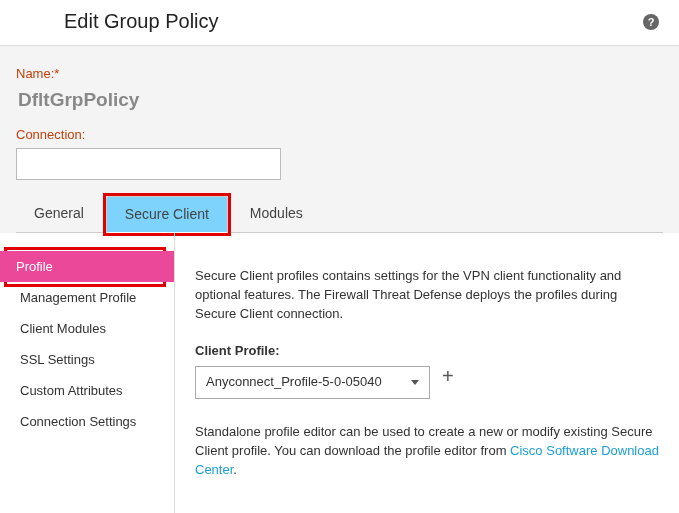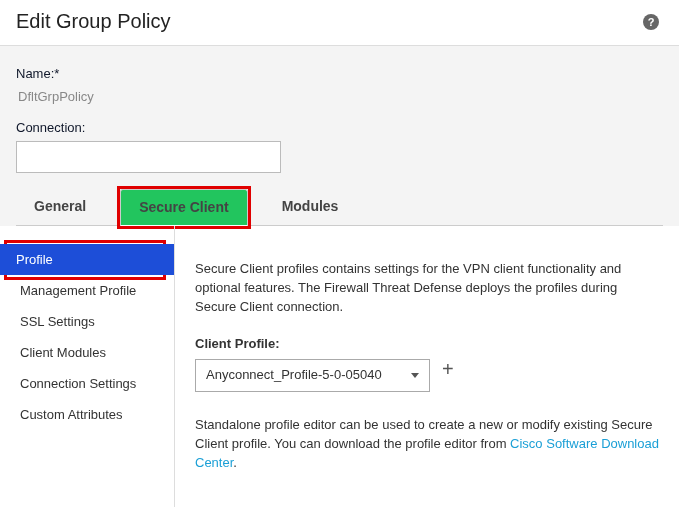--- a/index.html
+++ b/index.html
@@ -14,20 +14,21 @@
       display: flex;
       justify-content: space-between;
       align-items: center;
       padding: 10px 20px 12px 16px;
       border-bottom: 1px solid #ddd;
     }
     .header h1 {
       font-size: 20px;
       font-weight: 400;
       color: #222;
+      margin-left: 48px;
     }
     .help-icon {
       width: 16px;
       height: 16px;
       border-radius: 50%;
       background: #666;
       color: #fff;
       display: flex;
       align-items: center;
       justify-content: center;
@@ -35,54 +36,54 @@
       font-weight: bold;
       cursor: pointer;
     }
     .upper {
       background: #f4f4f4;
       padding: 20px 16px 0 16px;
     }
     .field-group { margin-bottom: 16px; }
     .field-label {
       font-size: 13px;
-      color: #0f172a;
+      color: #c2410c;
       margin-bottom: 6px;
       display: block;
     }
     .readonly-val {
       color: #888;
-      font-size: 13px;
+      font-size: 19px;
       padding-left: 2px;
       padding-top: 2px;
+      font-weight: bold;
     }
     .desc-input {
       width: 265px;
       height: 32px;
       border: 1px solid #bbb;
       background: #fff;
       padding: 4px 6px;
       font-size: 13px;
     }
     .tabs {
       display: flex;
-      gap: 16px;
+      gap: 4px;
       border-bottom: 1px solid #ccc;
       margin-top: 14px;
-      font-weight: bold;
     }
     .tab {
       padding: 9px 18px 10px 18px;
       font-size: 14px;
       color: #444;
       cursor: pointer;
       position: relative;
     }
     .tab.active {
-      background: #22c55e;
+      background: #7dd3fc;
       border: 1px solid #ccc;
       border-bottom: 1px solid #fff;
       margin-bottom: -1px;
       border-radius: 3px 3px 0 0;
     }
     .tab-highlight {
       position: absolute;
       inset: -4px;
       border: 3px solid #e00000;
       pointer-events: none;
@@ -97,21 +98,21 @@
       padding-top: 18px;
       position: relative;
     }
     .sidebar-item {
       padding: 8px 12px 8px 20px;
       font-size: 13px;
       color: #333;
       cursor: pointer;
     }
     .sidebar-item.selected {
-      background: #1d4ed8;
+      background: #ec4899;
       color: #fff;
       position: relative;
       padding-left: 16px;
     }
     .sidebar-highlight {
       position: absolute;
       top: 14px;
       left: 4px;
       right: 8px;
       height: 40px;
@@ -193,30 +194,30 @@
 <div class="lower">
   <div class="sidebar">
     <div class="sidebar-highlight"></div>
     <div class="sidebar-item selected">
       <span>Profile</span>
     </div>
     <div class="sidebar-item">
       <span>Management Profile</span>
     </div>
     <div class="sidebar-item">
+      <span>Client Modules</span>
+    </div>
+    <div class="sidebar-item">
       <span>SSL Settings</span>
     </div>
     <div class="sidebar-item">
-      <span>Client Modules</span>
+      <span>Custom Attributes</span>
     </div>
     <div class="sidebar-item">
       <span>Connection Settings</span>
-    </div>
-    <div class="sidebar-item">
-      <span>Custom Attributes</span>
     </div>
   </div>
   <div class="content">
     <p>Secure Client profiles contains settings for the VPN client functionality and optional features. The Firewall Threat Defense deploys the profiles during Secure Client connection.</p>
     <div class="profile-label">Client Profile:</div>
     <div class="profile-row">
       <div class="profile-select">
         <span>Anyconnect_Profile-5-0-05040</span>
         <span class="caret-down"></span>
       </div>

